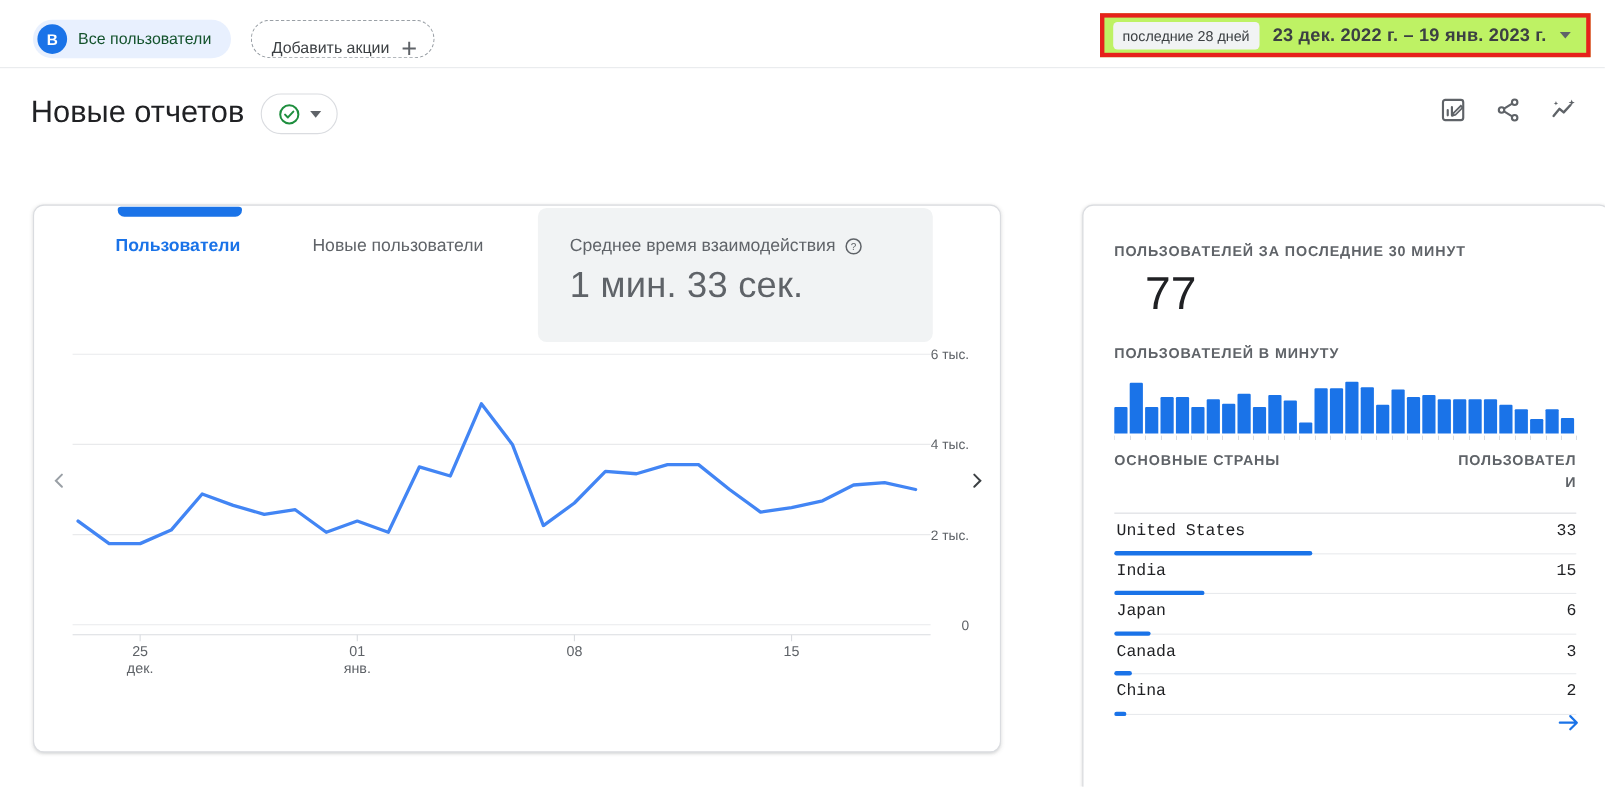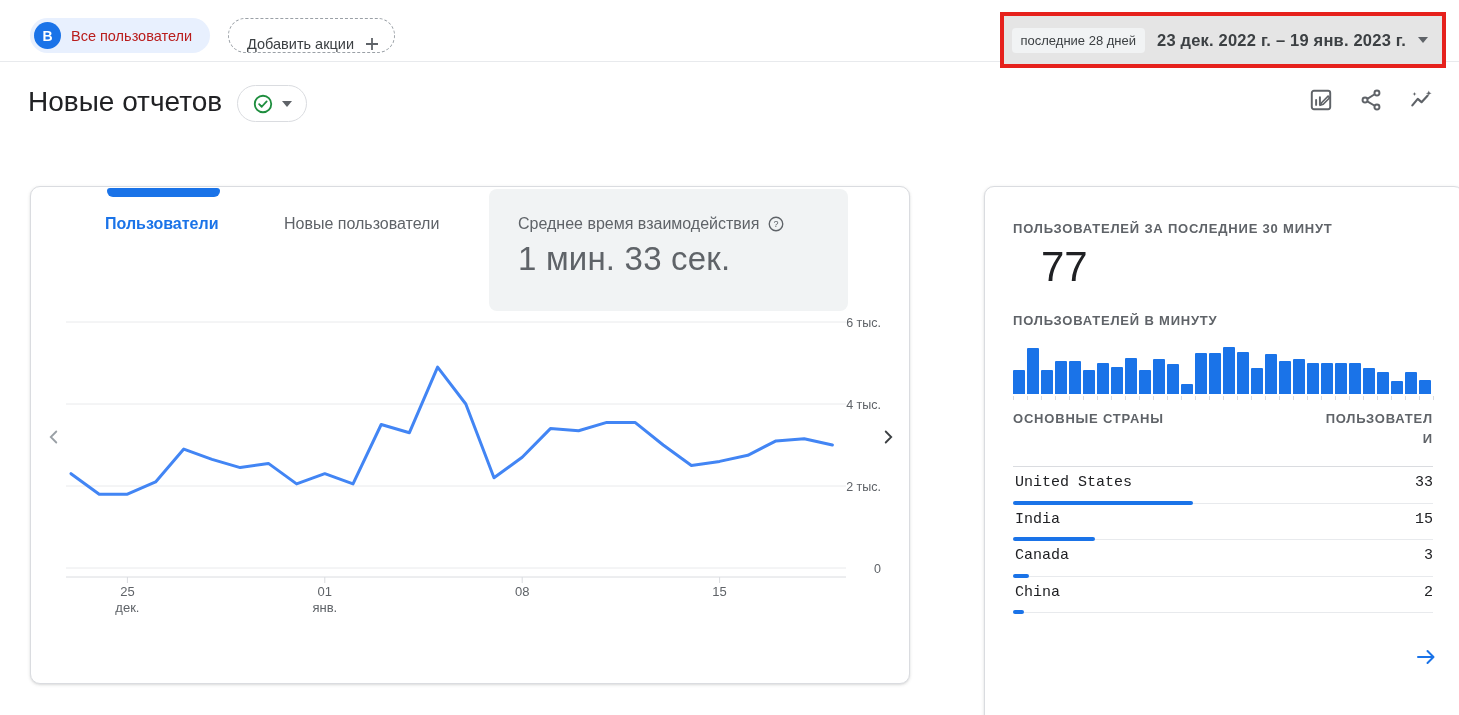--- a/index.html
+++ b/index.html
@@ -6,28 +6,28 @@
   html,body { width:1459px; height:715px; background:#fff; overflow:hidden; position:relative;
     font-family:"Liberation Sans","DejaVu Sans",sans-serif; color:#202124; }
 
   
   .topbar { position:absolute; left:0; top:0; width:1459px; height:62px; background:#fff;
     border-bottom:1px solid #e8eaed; }
   .chip { position:absolute; left:30px; top:18px; height:35px; background:#e8f0fe;
     border-radius:18px; display:flex; align-items:center; padding:0 18px 0 4px; gap:10px; cursor:pointer;}
   .chip .avatar { width:27px; height:27px; border-radius:50%; background:#1a73e8; color:#fff;
     font-size:14px; font-weight:700; display:flex; align-items:center; justify-content:center; }
-  .chip .chip-label { font-size:14.5px; color:#b91c1c; }
+  .chip .chip-label { font-size:14.5px; color:#14532d; }
   .add-btn { position:absolute; left:228px; top:18px; height:35px; border:1px dashed #9aa0a6;
     border-radius:18px; background:#fff; display:flex; align-items:flex-end; gap:10px;
     padding:0 14px 0 18px; font-size:14.5px; color:#3c4043; cursor:pointer; }
 
-  .date-box { position:absolute; left:1000px; top:12px; width:446px; height:56px;
+  .date-box { position:absolute; left:1000px; top:12px; width:446px; height:40px;
     border:4px solid #e6211c; display:flex; align-items:center; justify-content:flex-end;
-    gap:12px; padding-right:14px; background:#e5e5e5; }
+    gap:12px; padding-right:14px; background:#bef264; }
   .date-preset { background:#f1f3f4; border-radius:4px; padding:5px 9px; font-size:13px; color:#3c4043; }
   .date-value { font-size:16.5px; font-weight:700; color:#3c4043; letter-spacing:.2px; }
   .caret-down { width:0; height:0; border-left:5px solid transparent; border-right:5px solid transparent;
     border-top:6px solid #5f6368; }
 
   
   .page-title { position:absolute; left:28px; top:86px; font-size:28px; font-weight:400; color:#202124; }
   .title-pill { position:absolute; left:237px; top:85px; width:70px; height:37px; border:1px solid #dadce0;
     border-radius:19px; display:flex; align-items:center; justify-content:center; gap:8px;
     background:#fff; cursor:pointer; }
@@ -247,20 +247,25 @@
           <span class="c-name">United States</span>
           <span class="c-val">33</span>
           <div class="c-bar" style="width: 180px; background: rgb(26, 115, 232);"></div>
         </div>
         <div class="c-row">
           <span class="c-name">India</span>
           <span class="c-val">15</span>
           <div class="c-bar" style="width: 82px; background: rgb(26, 115, 232);"></div>
         </div>
         <div class="c-row">
+          <span class="c-name">Japan</span>
+          <span class="c-val">6</span>
+          <div class="c-bar" style="width: 33px; background: rgb(26, 115, 232);"></div>
+        </div>
+        <div class="c-row">
           <span class="c-name">Canada</span>
           <span class="c-val">3</span>
           <div class="c-bar" style="width: 16px; background: rgb(26, 115, 232);"></div>
         </div>
         <div class="c-row">
           <span class="c-name">China</span>
           <span class="c-val">2</span>
           <div class="c-bar" style="width: 11px; background: rgb(26, 115, 232);"></div>
         </div>
       </div>

